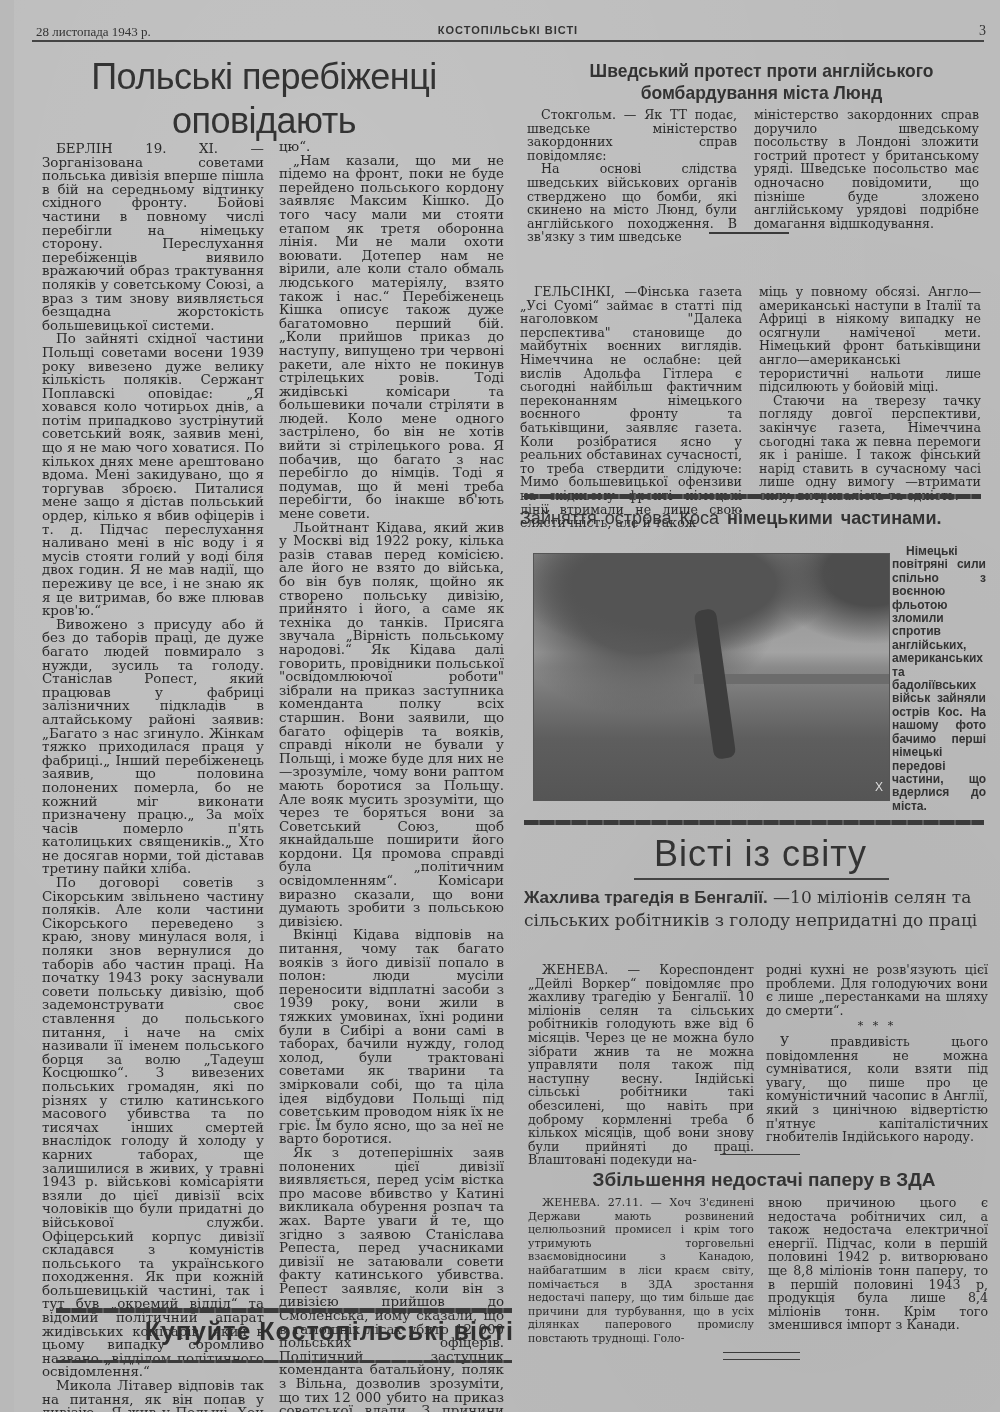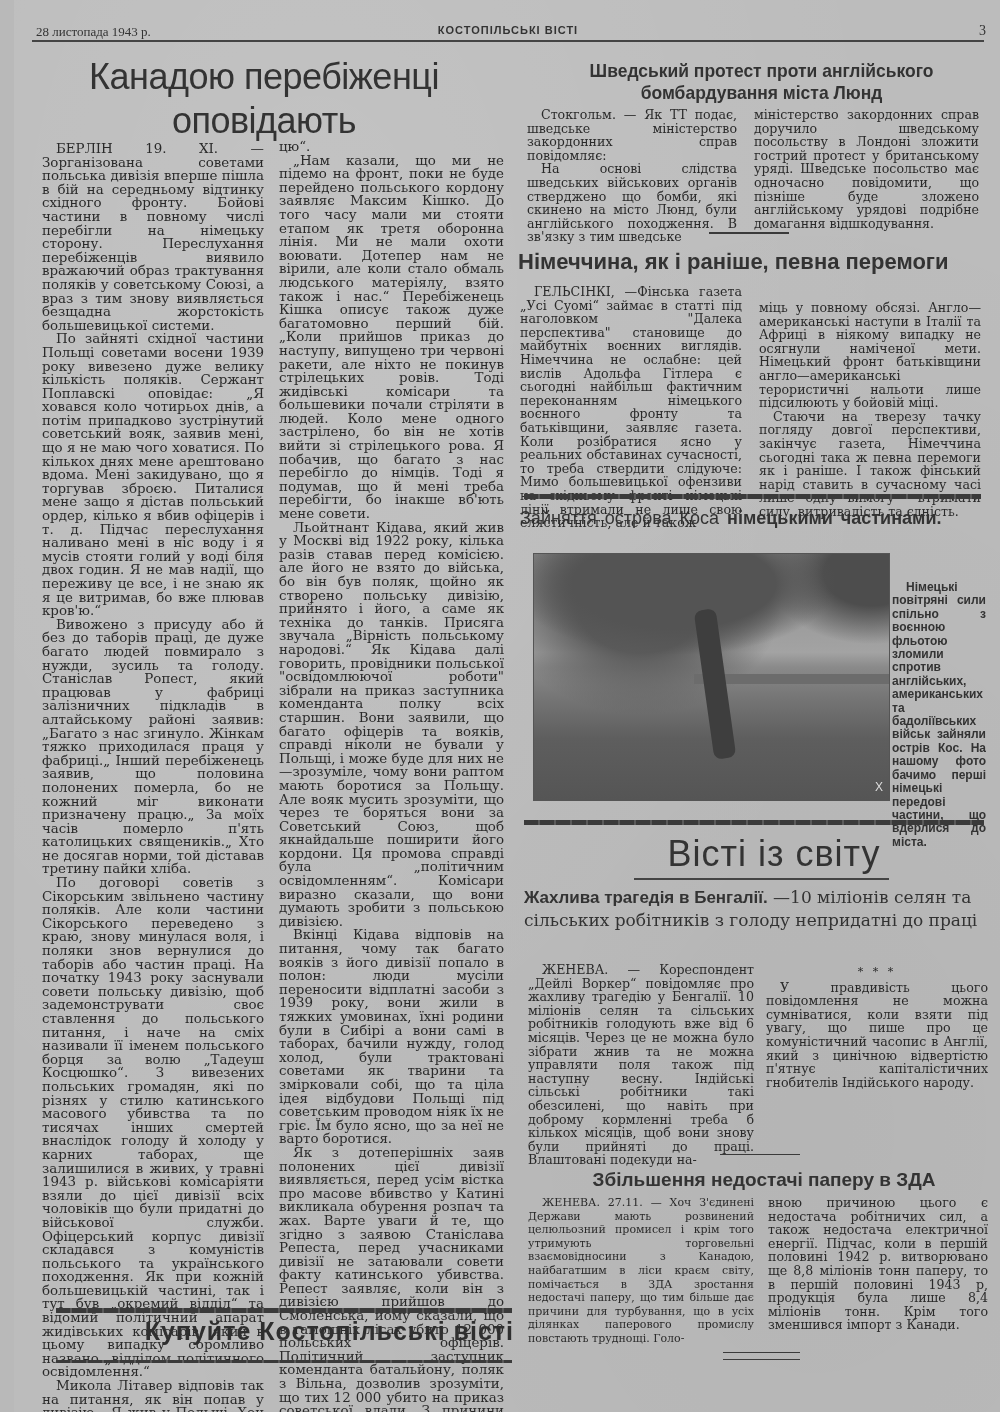--- a/index.html
+++ b/index.html
@@ -47,21 +47,21 @@
   }
   .h-kos {
     position: absolute; left: 506px; top: 506px; width: 470px;
     font-family: "Liberation Sans", sans-serif; font-size: 18px; line-height: 24px;
     color: #333; white-space: nowrap; word-spacing: 3px;
   }
   .h-kos b { font-weight: bold; }
   .h-world {
     position: absolute; left: 640px; top: 832px; width: 240px;
     font-family: "Liberation Sans", sans-serif; font-size: 36px; line-height: 44px;
-    text-align: center; color: #333; letter-spacing: 1px;
+    color: #333; letter-spacing: 1px;
   }
   .h-world-rule { position: absolute; left: 620px; top: 878px; width: 255px; height: 2px; background: #444; }
   .h-bengal {
     position: absolute; left: 510px; top: 886px; width: 465px;
     font-size: 17px; line-height: 22px; color: #333;
   }
   .h-bengal b { font-family: "Liberation Sans", sans-serif; }
   .h-paper {
     position: absolute; left: 560px; top: 1168px; width: 380px;
     font-family: "Liberation Sans", sans-serif; font-weight: bold; font-size: 19px; line-height: 24px;
@@ -81,39 +81,39 @@
       radial-gradient(ellipse at 30% 20%, #5a5a5a 0 18%, rgba(0,0,0,0) 40%),
       radial-gradient(ellipse at 95% 8%, #4d4d4d 0 10%, rgba(0,0,0,0) 22%),
       linear-gradient(180deg, #8d8d8d 0%, #a3a3a3 40%, #8a8a8a 46%, #767676 58%, #5e5e5e 75%, #555 100%);
     border: 1px solid #555;
     overflow: hidden;
   }
   .photo .trunk { position: absolute; left: 170px; top: 55px; width: 22px; height: 150px; background: #3e3e3e; transform: rotate(-8deg); border-radius: 8px; }
   .photo .canopy { position: absolute; left: -20px; top: -40px; width: 320px; height: 140px; background: radial-gradient(ellipse, #545454 0 45%, rgba(0,0,0,0) 72%); }
   .photo .shore { position: absolute; left: 160px; top: 120px; width: 200px; height: 10px; background: #6c6c6c; }
   .photo .mark { position: absolute; right: 6px; bottom: 6px; color: #ddd; font-family: "Liberation Sans", sans-serif; font-size: 12px; }
-  .caption { position: absolute; left: 878px; top: 545px; width: 94px; font-family: "Liberation Sans", sans-serif; font-weight: bold; font-size: 12px; line-height: 13.4px; text-align: justify; color: #333; margin-top: 36px; }
+  .caption { position: absolute; left: 878px; top: 545px; width: 94px; font-family: "Liberation Sans", sans-serif; font-weight: bold; font-size: 12px; line-height: 13.4px; text-align: justify; color: #333; }
   .caption p { margin: 0; text-indent: 14px; }
 
   .stars { text-align: center; font-size: 11px; letter-spacing: 3px; margin: 2px 0; }
 </style>
 </head>
 <body>
 
 <div class="page">
 
   <div class="masthead">
     <span class="date">28 листопада 1943 р.</span>
     <span class="paper">КОСТОПІЛЬСЬКІ ВІСТІ</span>
     <span class="pageno">3</span>
   </div>
   <div class="rule-top"></div>
 
   <div class="h-left">
-    <div>Канадою перебіженці</div>
+    <div>Польські перебіженці</div>
     <div>оповідають</div>
   </div>
 
   <div class="col" style="left:28px; top:142px; width:222px;">
     <p>БЕРЛІН 19. XI. — Зорганізована советами польська дивізія вперше пішла в бій на середньому відтинку східного фронту. Бойові частини в повному числі перебігли на німецьку сторону. Переслухання перебіженців виявило вражаючий образ трактування поляків у советському Союзі, а враз з тим знову виявляється безщадна жорстокість большевицької системи.</p>
     <p>По зайняті східної частини Польщі советами восени 1939 року вивезено дуже велику кількість поляків. Сержант Поплавскі оповідає: „Я ховався коло чотирьох днів, а потім припадково зустрінутий советський вояк, заявив мені, що я не маю чого ховатися. По кількох днях мене арештовано вдома. Мені закидувано, що я торгував зброєю. Питалися мене защо я дістав польський ордер, кілько я вбив офіцерів і т. д. Підчас переслухання наливано мені в ніс воду і я мусів стояти голий у воді біля двох годин. Я не мав надії, що переживу це все, і не знаю як я це витримав, бо вже плював кров'ю.“</p>
     <p>Вивожено з присуду або й без до таборів праці, де дуже багато людей повмирало з нужди, зусиль та голоду. Станіслав Ропест, який працював у фабриці залізничних підкладів в алтайському районі заявив: „Багато з нас згинуло. Жінкам тяжко приходилася праця у фабриці.„ Інший перебіженець заявив, що половина полонених померла, бо не кожний міг виконати призначену працю.„ За моїх часів померло п'ять католицьких священиків.„ Хто не досягав норми, той діставав третину пайки хліба.</p>
     <p>По договорі советів з Сікорським звільнено частину поляків. Але коли частини Сікорського переведено з краю, знову минулася воля, і поляки знов вернулися до таборів або частин праці. На початку 1943 року заснували совети польську дивізію, щоб задемонструвати своє ставлення до польського питання, і наче на сміх називали її іменем польського борця за волю „Тадеуш Косцюшко“. З вивезених польських громадян, які по різнях у стилю катинського масового убивства та по тисячах інших смертей внаслідок голоду й холоду у карних таборах, ще залишилися в живих, у травні 1943 р. військові комісаріяти взяли до цієї дивізії всіх чоловіків що були придатні до військової служби. Офіцерський корпус дивізії складався з комуністів польського та українського походження. Як при кожній большевицькій частині, так і тут був „окремий відділ“ та відомий політичний апарат жидівських комісарів, який в цьому випадку соромливо названо „відділом політичного освідомлення.“</p>
     <p>Микола Літавер відповів так на питання, як він попав у дивізію. „Я жив у Польщі. Хоч я білорус, мені сказали, що все ж таки мушу піти в армію, бо я польський громадянин, знаю польську мову та буду розуміти прикази. Пізніше казали підписати добровільно зголошення. Якже ж його не підписати! Біля мене сидить НКВД та бере всіх що не хочуть підписувати та саджає просто у в'язни-</p>
   </div>
@@ -133,25 +133,24 @@
   <div class="h-swed">Шведський протест проти англійського бомбардування міста Люнд</div>
   <div class="col" style="left:740px; top:108px; width:225px; font-size:12.6px;">
     <p class="noindent">міністерство закордонних справ доручило шведському посольству в Лондоні зложити гострий протест у британському уряді. Шведське посольство має одночасно повідомити, що пізніше буде зложено англійському урядові подрібне домагання відшкодування.</p>
   </div>
   <div class="col" style="left:513px; top:108px; width:210px; font-size:12.6px;">
     <p>Стокгольм. — Як ТТ подає, шведське міністерство закордонних справ повідомляє:</p>
     <p>На основі слідства шведських військових органів стверджено що бомби, які скинено на місто Люнд, були англійського походження. В зв'язку з тим шведське</p>
   </div>
   <div class="hr" style="left:695px; top:232px; width:80px; height:2px;"></div>
 
-  <div class="h-ger">Німеччина, як і раніше, певна перемоги</div>
   <div class="col" style="left:506px; top:285px; width:222px; font-size:12.6px;">
     <p>ГЕЛЬСІНКІ, —Фінська газета „Усі Суомі“ займає в статті під наголовком "Далека перспектива" становище до майбутніх воєнних виглядів. Німеччина не ослабне: цей вислів Адольфа Гітлера є сьогодні найбільш фактичним переконанням німецького воєнного фронту та батьківщини, заявляє газета. Коли розібратися ясно у реальних обставинах сучасності, то треба ствердити слідуюче: Мимо большевицької офензиви на східньому фронті німецькі лінії втримали не лише свою елястичність, але й також</p>
   </div>
-  <div class="col" style="left:745px; top:285px; width:222px; font-size:12.6px;margin-top:16px;">
+  <div class="col" style="left:745px; top:285px; width:222px; font-size:12.6px;">
     <p class="noindent">міць у повному обсязі. Англо—американські наступи в Італії та Африці в ніякому випадку не осягнули наміченої мети. Німецький фронт батьківщини англо—американські терористичні нальоти лише підсилюють у бойовій міці.</p>
     <p>Стаючи на тверезу тачку погляду довгої перспективи, закінчує газета, Німеччина сьогодні така ж певна перемоги як і раніше. І також фінський нарід ставить в сучасному часі лише одну вимогу —втримати силу, витривалість та єдність.</p>
   </div>
   <div class="bar" style="left:510px; top:494px; width:457px;"></div>
 
   <div class="h-kos">
     <span>Зайняття острова Коса</span>
     <b>німецькими частинами.</b>
   </div>
   <div class="photo">
@@ -168,20 +167,21 @@
   <div class="h-world">Вісті із світу</div>
   <div class="h-world-rule"></div>
 
   <div class="h-bengal">
     <b>Жахлива трагедія в Бенгалії.</b><span> —10 міліонів селян та сільських робітників з голоду непридатні до праці</span>
   </div>
   <div class="col" style="left:514px; top:963px; width:226px; font-size:12.6px;">
     <p>ЖЕНЕВА. — Кореспондент „Дейлі Воркер“ повідомляє про жахливу трагедію у Бенгалії. 10 міліонів селян та сільських робітників голодують вже від 6 місяців. Через це не можна було зібрати жнив та не можна управляти поля також під наступну весну. Індійські сільські робітники такі обезсилені, що навіть при доброму кормленні треба б кількох місяців, щоб вони знову були прийняті до праці. Влаштовані подекуди на-</p>
   </div>
   <div class="col" style="left:752px; top:963px; width:222px; font-size:12.6px;">
+    <p class="noindent">родні кухні не розв'язують цієї проблеми. Для голодуючих вони є лише „перестанками на шляху до смерти“.</p>
     <div class="stars">* * *</div>
     <p>У правдивість цього повідомлення не можна сумніватися, коли взяти під увагу, що пише про це комуністичний часопис в Англії, який з цинічною відвертістю п'ятнує капіталістичних гнобителів Індійського народу.</p>
   </div>
   <div class="hr" style="left:706px; top:1154px; width:80px; height:1px;"></div>
 
   <div class="h-paper">Збільшення недостачі паперу в ЗДА</div>
   <div class="col" style="left:514px; top:1196px; width:226px; font-size:11px;">
     <p>ЖЕНЕВА. 27.11. — Хоч З'єдинені Держави мають розвинений целюльозний промисел і крім того утримують торговельні взаємовідносини з Канадою, найбагатшим в ліси краєм світу, помічається в ЗДА зростання недостачі паперу, що тим більше дає причини для турбування, що в усіх ділянках паперового промислу повстають труднощі. Голо-</p>
   </div>
   <div class="col" style="left:754px; top:1196px; width:220px; font-size:12.6px;">

